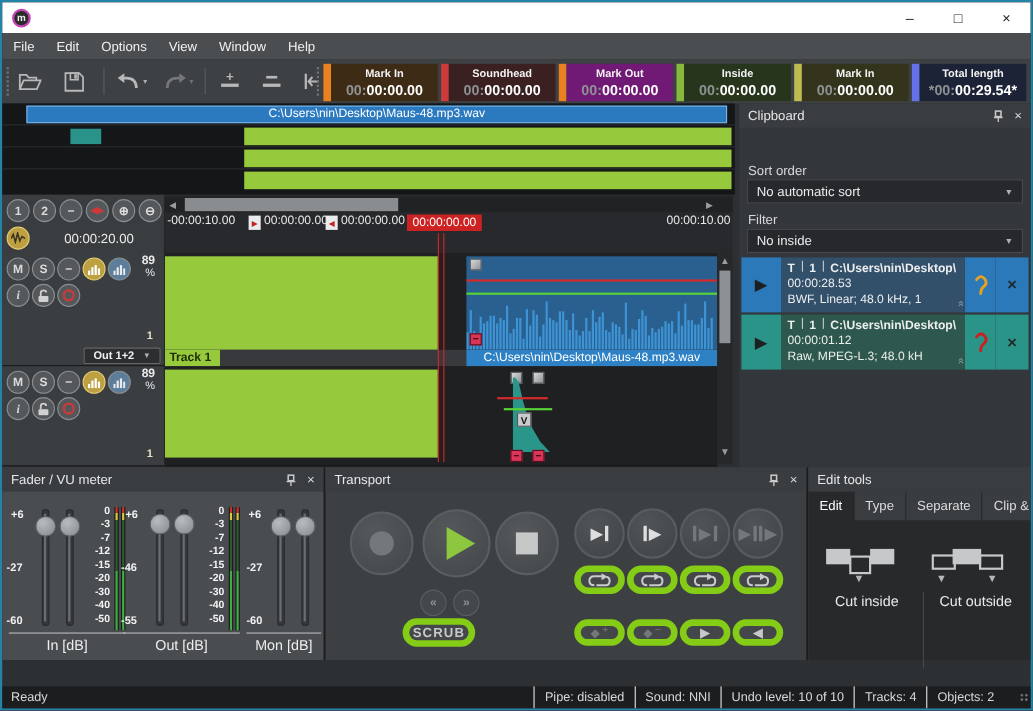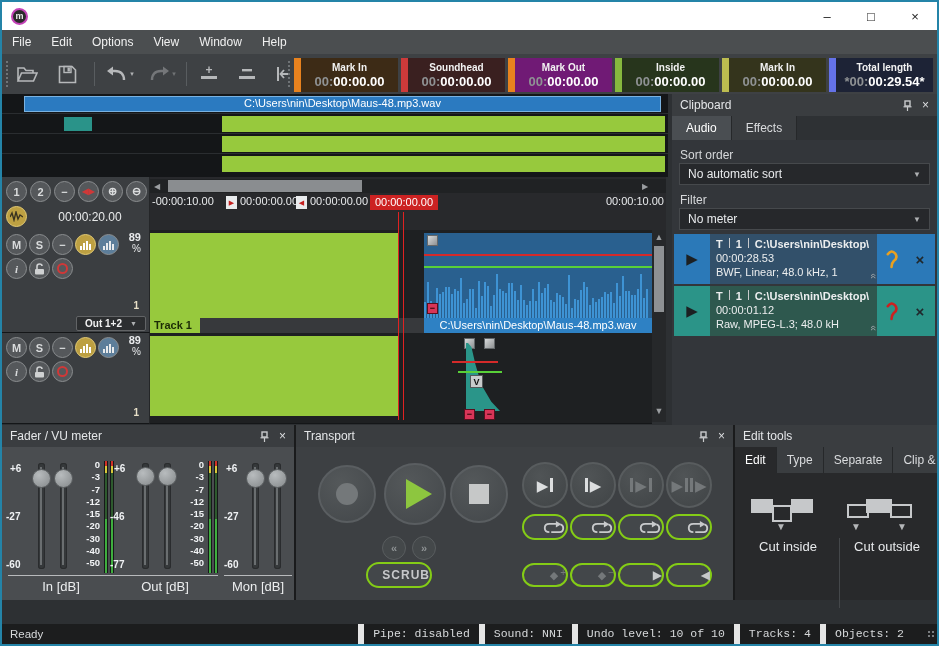--- a/index.html
+++ b/index.html
@@ -139,22 +139,22 @@
                  background:linear-gradient(to bottom, #d03028 0 5px, #d8c838 5px 12px, #2e5a2e 12px 58px, #3fae3f 58px 100%); }
   .glabel { position:absolute; bottom:6px; font-size:13px; color:#eceeef; text-align:center;
             border-top:1px solid #b8babc; padding-top:3px; }
 
   .bigbtn { position:absolute; width:58px; height:58px; border-radius:50%;
             background:radial-gradient(circle at 38% 30%, #54585a, #43474a); border:2px solid #5a5e61;
             display:flex; align-items:center; justify-content:center; }
   .smround { position:absolute; width:24px; height:24px; border-radius:50%; background:#44484a;
              border:1px solid #595d5f; color:#8e9294; font-size:11px; font-weight:bold;
              display:flex; align-items:center; justify-content:center; }
-  .pill { position:absolute; height:26px; border-radius:13px; background:#43474a; border:2px solid #84cc16;
-          display:flex; align-items:center; justify-content:flex-end; gap:2px; color:#c6c8ca; }
+  .pill { position:absolute; height:26px; border-radius:13px; background:#43474a; border:6px solid #84cc16;
+          display:flex; align-items:center; justify-content:center; gap:2px; color:#c6c8ca; }
   .midbtn { position:absolute; width:46px; height:46px; border-radius:50%;
             background:radial-gradient(circle at 38% 30%, #505456, #404446); border:2px solid #585c5e;
             display:flex; align-items:center; justify-content:center; gap:2px; }
   .ico-t { font-size:15px; color:#dcdedf; line-height:1; }
   .ico-b { width:3px; height:14px; background:#dcdedf; }
   .dimmed .ico-t { color:#74787a; } .dimmed .ico-b { background:#74787a; }
 
   .ettabs { position:absolute; left:0; top:22px; width:100%; height:26px; background:#33363a; display:flex; }
   .ettab { padding:0 10px; line-height:26px; font-size:12px; color:#dadcde; background:#3a3d40; border-right:1px solid #26282a; white-space:nowrap; }
   .ettab.active { background:#28292b; color:#fff; }
@@ -167,21 +167,21 @@
   .etsep { position:absolute; left:104px; top:65px; width:1px; height:70px; background:#44474a; }
 
   
   .tabbar { left:0; top:598px; width:935px; height:24px; background:#292b2d; border-top:2px solid #7b2483; display:flex; }
   .btab { padding:0 14px; line-height:22px; font-size:11.5px; color:#d2d4d6; border-right:1px solid #1d1e1f; }
   .btab.active { background:#7b2483; color:#fff; }
   .statusbar { left:0; top:622px; width:935px; height:20px; background:#1c1d1e; display:flex;
                align-items:center; font-size:11.5px; color:#d6d8da; }
   .stleft { padding-left:8px; }
   .stsegs { margin-left:auto; display:flex; height:100%; align-items:center; margin-right:14px; }
-  .stseg { padding:0 9px; border-left:6px solid #e5e5e5; line-height:20px;font-family:Liberation Mono, monospace; }
+  .stseg { padding:0 9px; border-left:1px solid #e5e5e5; line-height:20px; }
   .gripdots { width:8px; height:8px; margin-right:2px;
               background:radial-gradient(circle, #7a7d80 1px, transparent 1.2px);
               background-size:4px 4px; }
   svg { display:block; }
 </style>
 </head>
 <body>
 
 <div id="app">
 
@@ -534,32 +534,28 @@
       <span>Clipboard</span>
       <span class="pinbtns">
         <svg width="9" height="11" viewBox="0 0 9 11">
             <rect x="2" y="1" width="5" height="5" fill="none" stroke="#c8cacc" stroke-width="1.4"></rect>
             <line x1="0.5" y1="6.8" x2="8.5" y2="6.8" stroke="#c8cacc" stroke-width="1.2"></line>
             <line x1="4.5" y1="7" x2="4.5" y2="11" stroke="#c8cacc" stroke-width="1.2"></line>
           </svg>
         <span style="color:#dcdee0;font-size:12px">×</span>
       </span>
     </div>
-    <div class="cbtabs">
-      <span class="cbtab active">Audio</span>
-      <span class="cbtab">Effects</span>
-    </div>
     <span class="flabel" style="top:54px">Sort order</span>
     <div class="dropdown" style="top:69px">
       <span>No automatic sort</span>
         <span class="ddarrow">▼</span>
     </div>
     <span class="flabel" style="top:99px">Filter</span>
     <div class="dropdown" style="top:114px">
-      <span>No meter</span>
+      <span>No inside</span>
         <span class="ddarrow">▼</span>
     </div>
 
     <div class="clipitem" style="top:140px">
       <div class="ci-play" style="background:#2b79b8">▶</div>
       <div class="ci-main" style="background:#32506a">
         <div class="ci-line1"><span>T</span><span class="sep"></span><span>1</span><span class="sep"></span><span>C:\Users\nin\Desktop\</span></div>
         <div>00:00:28.53</div>
         <div>BWF, Linear; 48.0 kHz, 1</div>
         <span class="chev">«</span>
@@ -627,21 +623,21 @@
           </div>
         <div class="meter" style="left:104px">
             <div class="fill"></div>
           </div>
         <div class="glabel" style="left:2px;width:106px">In [dB]</div>
       </div>
 
       <div class="fgroup" style="left:108px;width:108px">
         <span class="flbl" style="left:4px;top:16px">+6</span>
         <span class="flbl" style="left:0px;top:64px">-46</span>
-        <span class="flbl" style="left:0px;top:112px">-77</span>
+        <span class="flbl" style="left:0px;top:112px">-55</span>
         <div class="strack" style="left:32px"></div>
         <div class="strack" style="left:54px"></div>
         <div class="knob" style="left:26px;top:20px"></div>
         <div class="knob" style="left:48px;top:20px"></div>
         <div class="scalecol" style="left:72px">
           <div>0</div>
             <div>-3</div>
             <div>-7</div>
           <div>-12</div>
             <div>-15</div>

